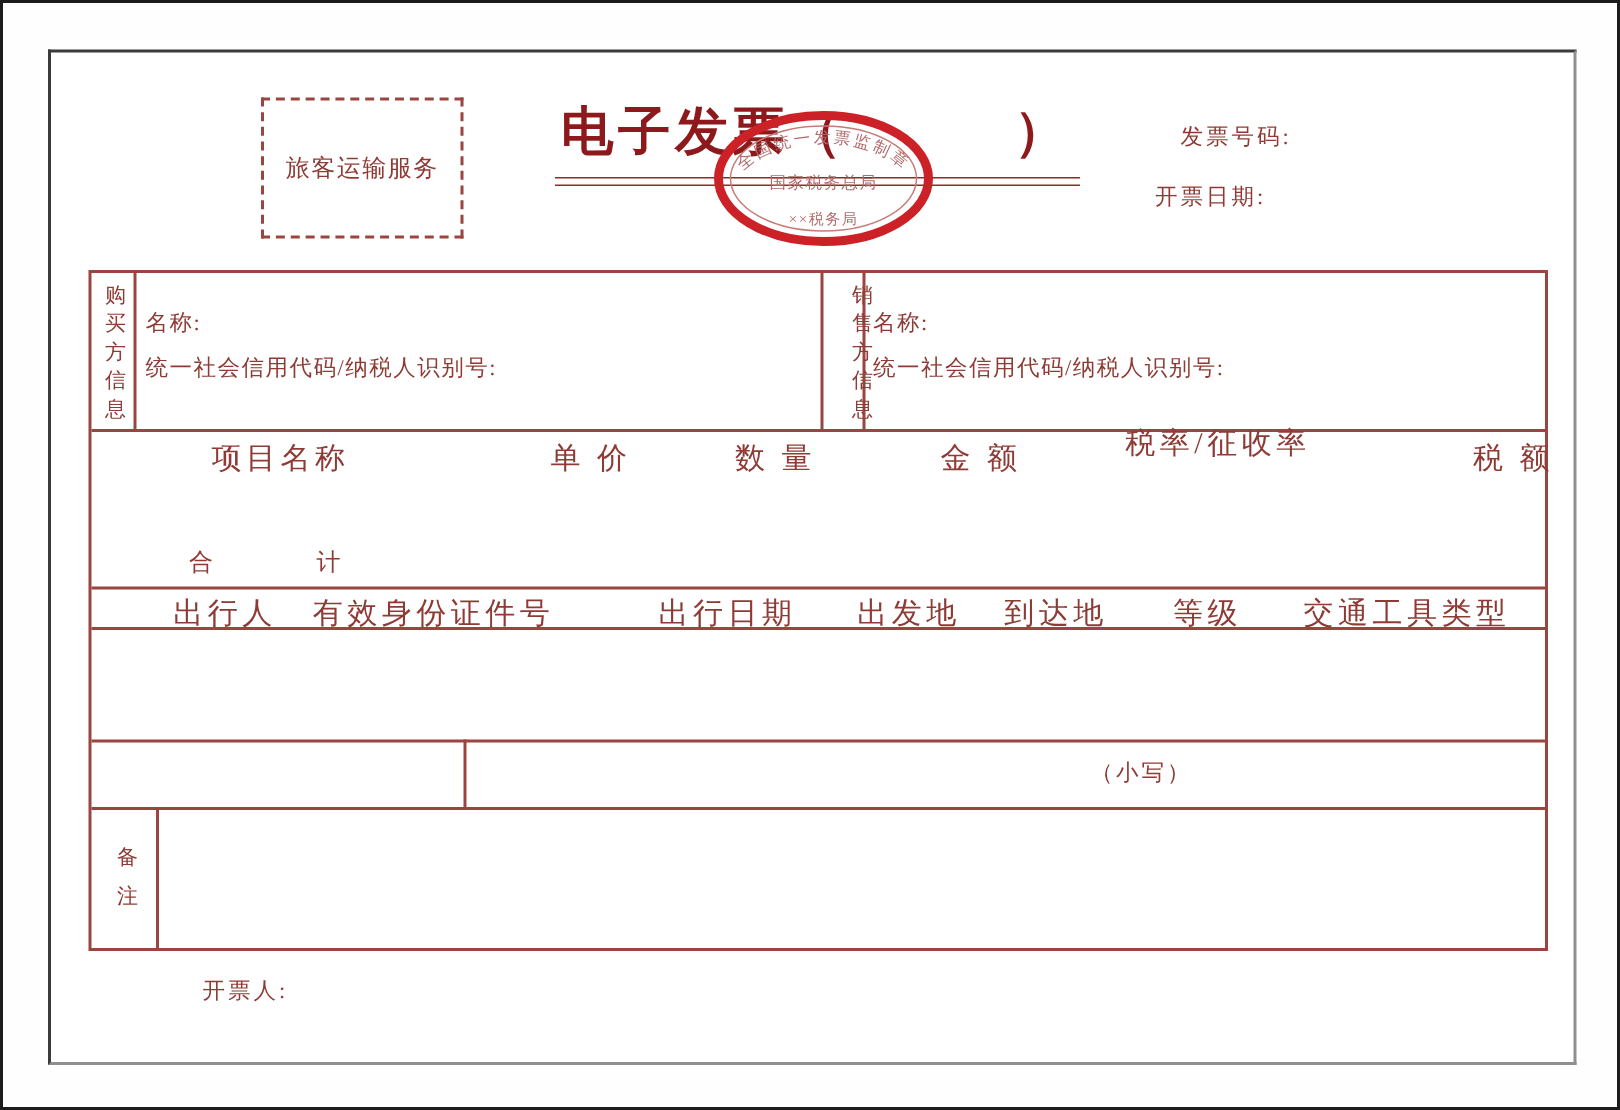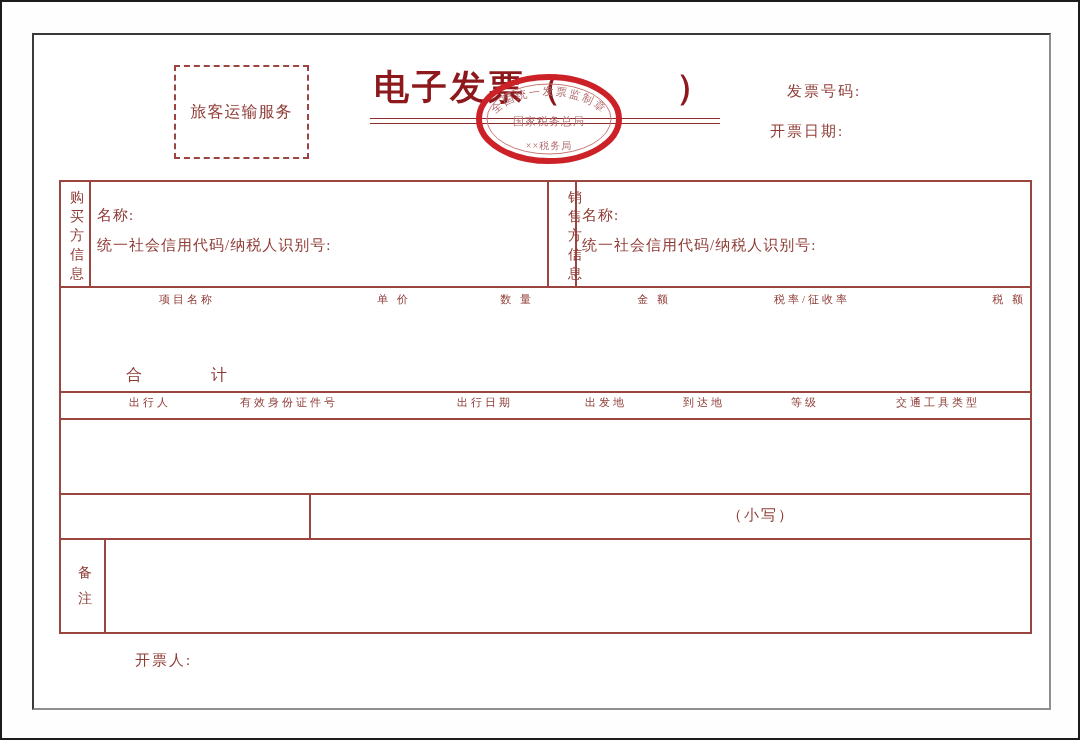--- a/index.html
+++ b/index.html
@@ -42,21 +42,21 @@
   .hl.thick{height:2px;}
   .vl{position:absolute;width:1.5px;background:#9b4540;}
   .vtext{
     position:absolute;width:18px;text-align:right;word-break:break-all;
     line-height:19px;font-size:14px;
   }
   .vtext.remarks{line-height:26px;}
   .flabel{position:absolute;font-size:15px;letter-spacing:1px;white-space:nowrap;}
   .hcell{
     position:absolute;transform:translateX(-50%);white-space:pre;
-    font-size:11px;letter-spacing:3px;font-family:Liberation Serif, serif;
+    font-size:20px;letter-spacing:3px;font-family:Liberation Serif, serif;
   }
   .sum-char{position:absolute;font-size:16px;letter-spacing:1px;}
   .words-cell{
     position:absolute;left:0;top:324px;width:248px;text-align:center;
     font-size:15px;letter-spacing:2px;
   }
   .figures-cell{
     position:absolute;left:700px;top:324px;transform:translateX(-50%);
     font-size:15px;letter-spacing:2px;white-space:nowrap;
   }
@@ -115,21 +115,21 @@
     <div class="flabel" style="left:36px;top:54px;">统一社会信用代码/纳税人识别号:</div>
 
     <div class="vtext" style="left:491px;top:6px;margin-left:12px;">销售方信息</div>
     <div class="flabel" style="left:521px;top:24px;">名称:</div>
     <div class="flabel" style="left:521px;top:54px;">统一社会信用代码/纳税人识别号:</div>
 
     <div class="hcell" style="left:126px;top:110px;">项目名称</div>
     <div class="hcell" style="left:333px;top:110px;">单 价</div>
     <div class="hcell" style="left:456px;top:110px;">数 量</div>
     <div class="hcell" style="left:593px;top:110px;">金 额</div>
-    <div class="hcell" style="left:751px;top:110px;">税率/征收率</div>
+    <div class="hcell" style="left:751px;top:100px;">税率/征收率</div>
     <div class="hcell" style="left:948px;top:110px;">税 额</div>
 
     <div class="sum-char" style="left:65px;top:183px;">合</div>
     <div class="sum-char" style="left:150px;top:183px;">计</div>
 
     <div class="hcell" style="left:89px;top:213px;">出行人</div>
     <div class="hcell" style="left:228px;top:213px;">有效身份证件号</div>
     <div class="hcell" style="left:424px;top:213px;">出行日期</div>
     <div class="hcell" style="left:545px;top:213px;">出发地</div>
     <div class="hcell" style="left:643px;top:213px;">到达地</div>

